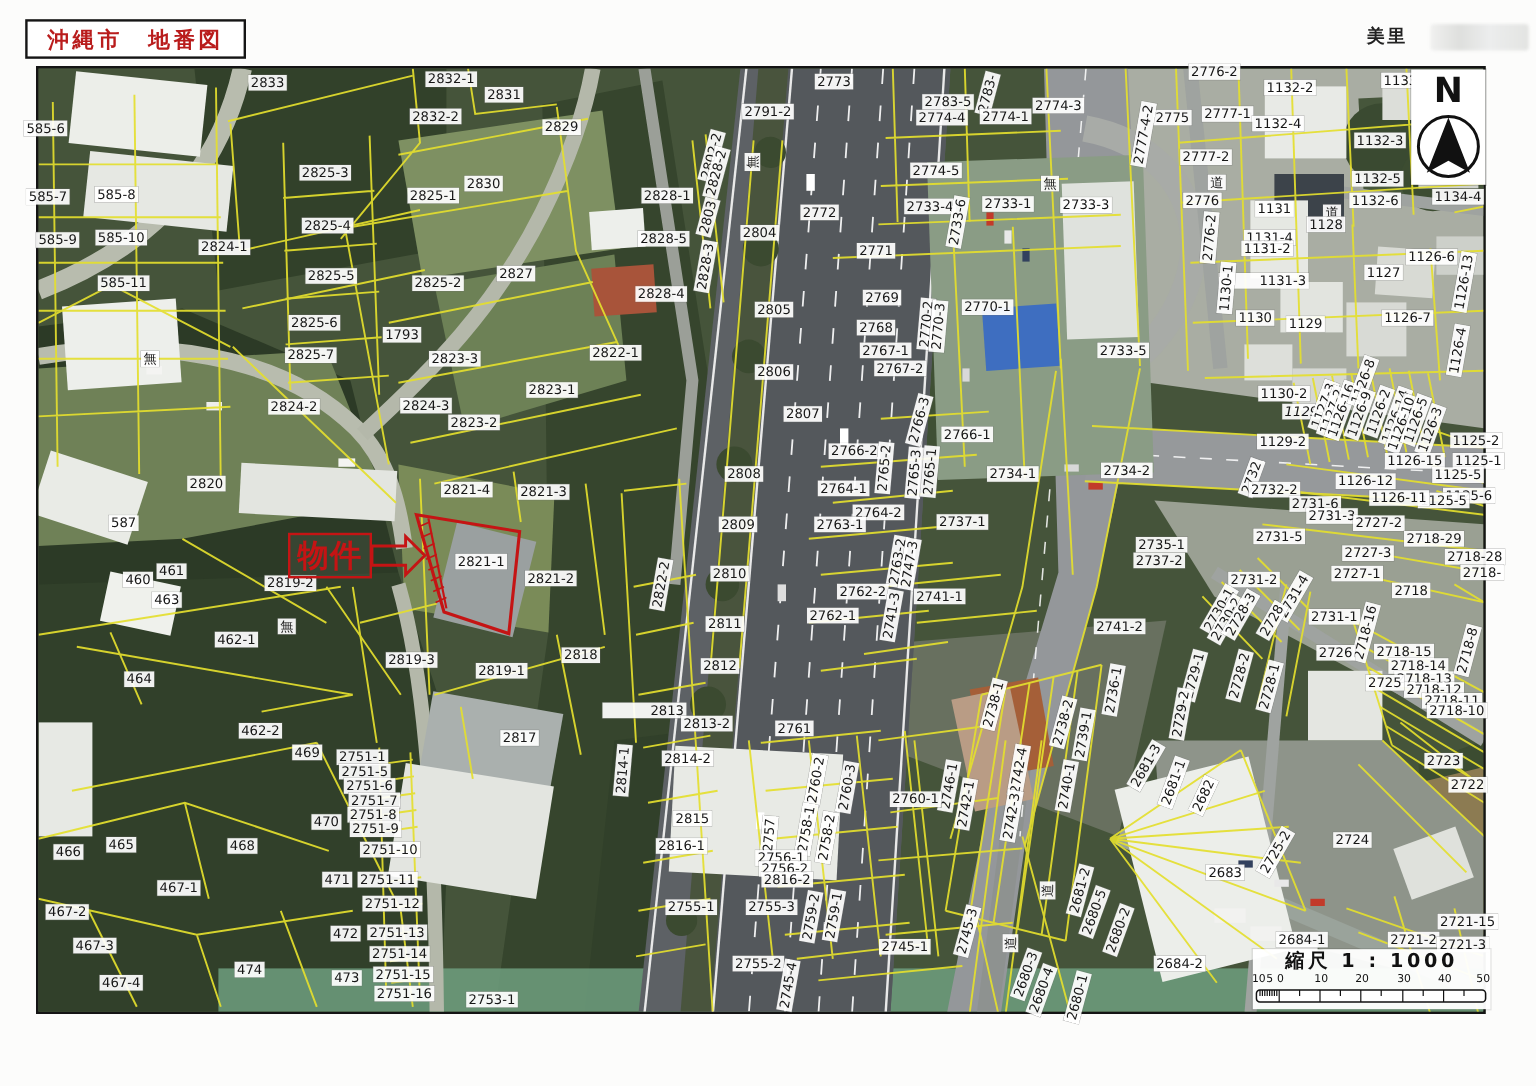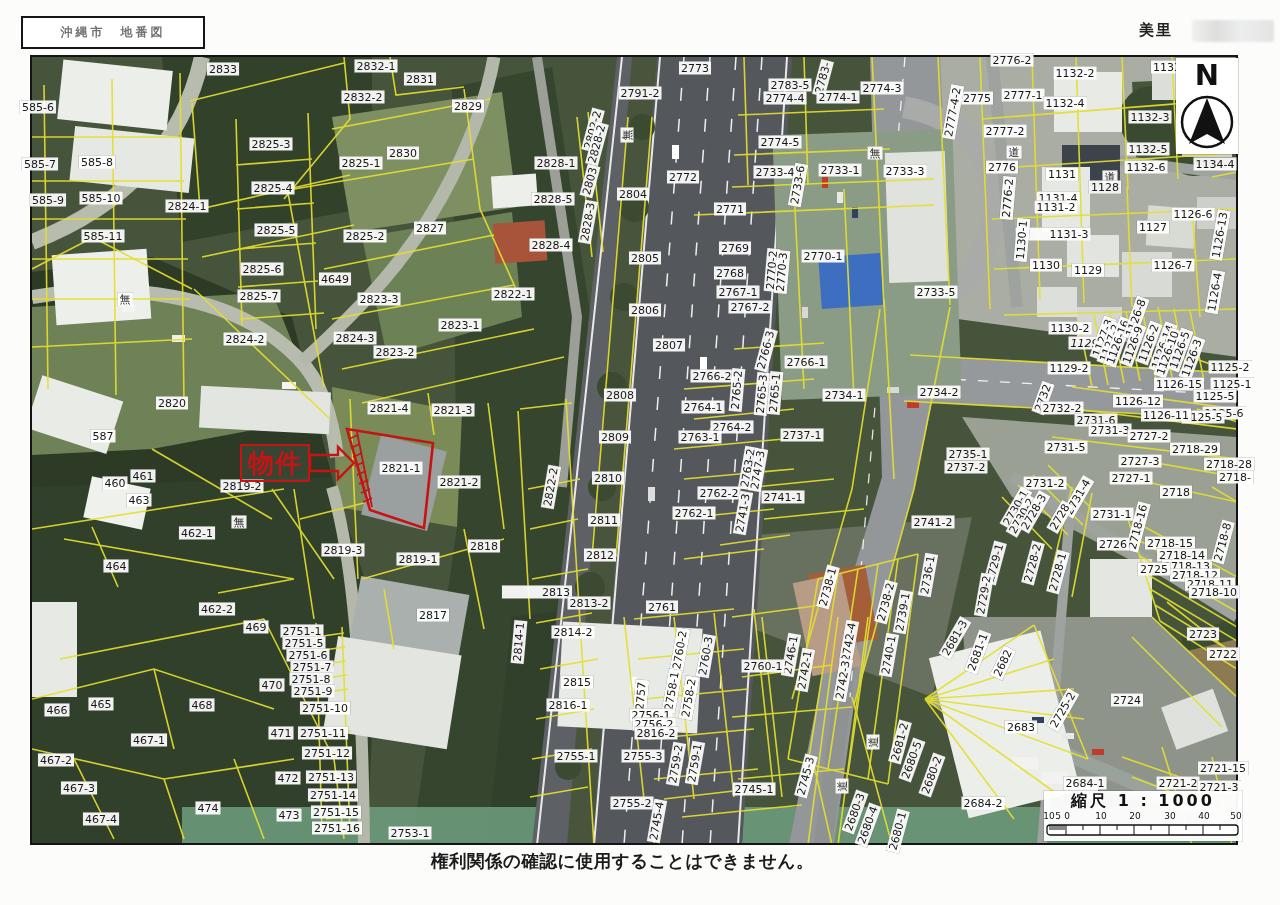--- a/index.html
+++ b/index.html
@@ -5,21 +5,21 @@
   html,body{margin:0;padding:0;}
   body{
     position:relative;width:1280px;height:905px;overflow:hidden;
     background:#fcfcfb;font-family:"DejaVu Sans",sans-serif;
   }
   
   .title-box{
     position:absolute;left:21px;top:16px;width:180px;height:29px;
     border:2.5px solid #151515;background:#fff;
     display:flex;align-items:center;justify-content:center;
-    font-size:12px;font-weight:bold;letter-spacing:3px;color:#737373;
+    font-size:18px;font-weight:bold;letter-spacing:3px;color:#b91c1c;
   }
   .area-label{
     position:absolute;left:1139px;top:21px;font-size:15px;font-weight:bold;color:#222;letter-spacing:2px;
   }
   .redacted{
     position:absolute;left:1192px;top:20px;width:82px;height:22px;border-radius:3px;
     background:linear-gradient(90deg,#f0f0ef,#dedfdd 30%,#eceded 60%,#e3e4e2);
     filter:blur(1.2px);
   }
   
@@ -285,21 +285,21 @@
     <span class="plabel" style="left: 556px; top: 163px; transform: translate(-50%, -50%);">2828-1</span>
     <span class="plabel" style="left: 593px; top: 130px; transform: translate(-50%, -50%) rotate(-75deg);">2802-2</span>
     <span class="plabel" style="left: 597px; top: 144px; transform: translate(-50%, -50%) rotate(-75deg);">2828-2</span>
     <span class="plabel" style="left: 627px; top: 135px; transform: translate(-50%, -50%) rotate(-90deg);">無</span>
     <span class="plabel" style="left: 590px; top: 181px; transform: translate(-50%, -50%) rotate(-75deg);">2803</span>
     <span class="plabel" style="left: 588px; top: 222px; transform: translate(-50%, -50%) rotate(-80deg);">2828-3</span>
     <span class="plabel" style="left: 553px; top: 199px; transform: translate(-50%, -50%);">2828-5</span>
     <span class="plabel" style="left: 365px; top: 236px; transform: translate(-50%, -50%);">2825-2</span>
     <span class="plabel" style="left: 430px; top: 228px; transform: translate(-50%, -50%);">2827</span>
     <span class="plabel" style="left: 551px; top: 245px; transform: translate(-50%, -50%);">2828-4</span>
-    <span class="plabel" style="left: 335px; top: 279px; transform: translate(-50%, -50%);">4649</span>
+    <span class="plabel" style="left: 335px; top: 279px; transform: translate(-50%, -50%);">1793</span>
     <span class="plabel" style="left: 379px; top: 299px; transform: translate(-50%, -50%);">2823-3</span>
     <span class="plabel" style="left: 513px; top: 294px; transform: translate(-50%, -50%);">2822-1</span>
     <span class="plabel" style="left: 460px; top: 325px; transform: translate(-50%, -50%);">2823-1</span>
     <span class="plabel" style="left: 355px; top: 338px; transform: translate(-50%, -50%);">2824-3</span>
     <span class="plabel" style="left: 395px; top: 352px; transform: translate(-50%, -50%);">2823-2</span>
     <span class="plabel" style="left: 695px; top: 68px; transform: translate(-50%, -50%);">2773</span>
     <span class="plabel" style="left: 640px; top: 93px; transform: translate(-50%, -50%);">2791-2</span>
     <span class="plabel" style="left: 683px; top: 177px; transform: translate(-50%, -50%);">2772</span>
     <span class="plabel" style="left: 633px; top: 194px; transform: translate(-50%, -50%);">2804</span>
     <span class="plabel" style="left: 645px; top: 258px; transform: translate(-50%, -50%);">2805</span>
@@ -541,14 +541,13 @@
       <span class="num" style="left: 21px;">0</span>
       <span class="num" style="left: 55px;">10</span>
       <span class="num" style="left: 89px;">20</span>
       <span class="num" style="left: 124px;">30</span>
       <span class="num" style="left: 158px;">40</span>
       <span class="num" style="left: 190px;">50</span>
     </div>
 </div>
 
 <div class="footer">
-  <div>権利関係の確認に使用することはできません。</div>
 </div>
 
 </body></html>

